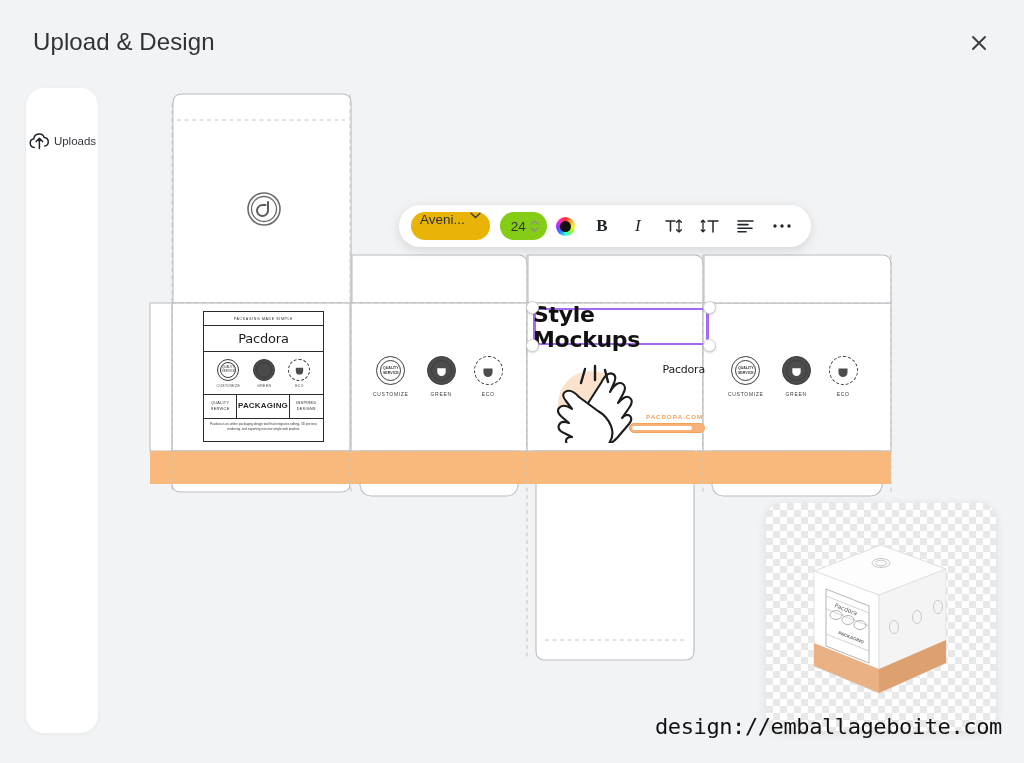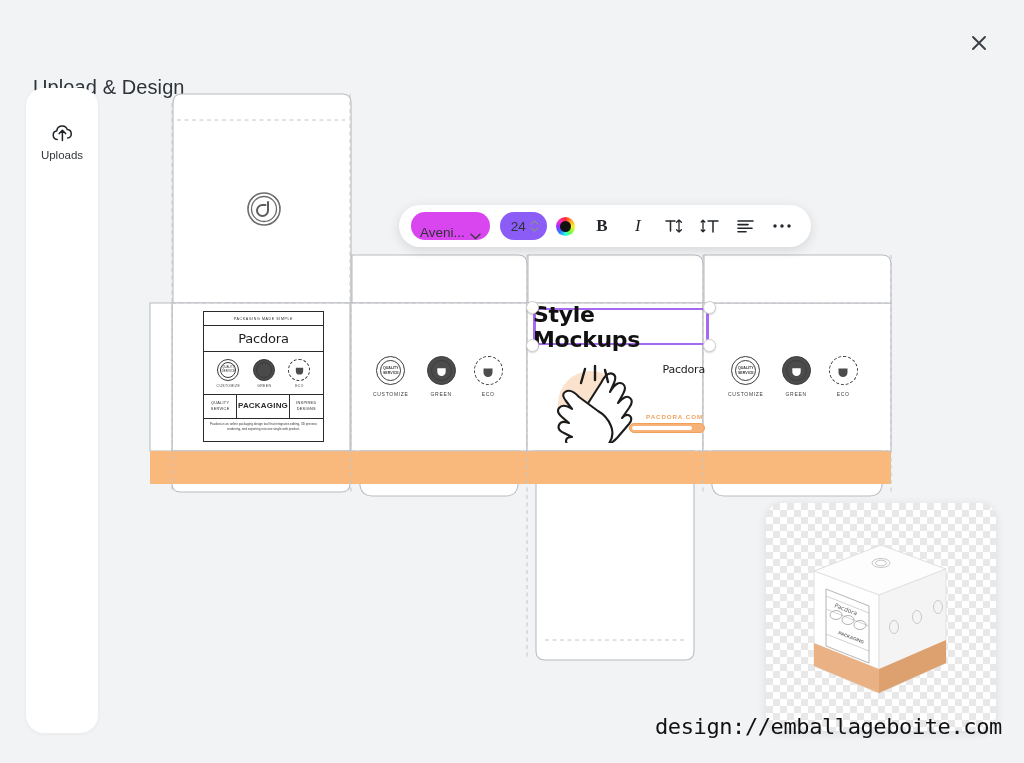--- a/index.html
+++ b/index.html
@@ -10,39 +10,39 @@
     overflow: hidden;
     position: relative;
   }
 
   
   .header {
     position: absolute; top: 0; left: 0; width: 1024px; height: 84px;
   }
   .page-title {
     position: absolute; left: 33px; top: 28px;
-    font-size: 20px; color: #2f3338; letter-spacing: .1px; margin-top: 48px;
+    font-size: 24px; color: #2f3338; letter-spacing: .1px;
   }
   .close-btn {
     position: absolute; right: 34px; top: 32px;
     width: 22px; height: 22px; cursor: pointer;
     display: flex; align-items: center; justify-content: center;
   }
 
   
   .sidebar {
     position: absolute; left: 26px; top: 88px;
     width: 72px; height: 645px;
     background: #ffffff; border-radius: 18px;
     box-shadow: 0 1px 4px rgba(0,0,0,.05);
     padding-top: 24px;
   }
   .side-item {
     width: 72px; height: 58px; margin-bottom: 8px;
-    display: flex; flex-direction: column; align-items: center;
+    display: flex; align-items: center;
     justify-content: center; cursor: pointer; gap: 3px;
   }
   .side-icon { height: 24px; display: flex; align-items: center; justify-content: center; }
   .side-label { font-size: 11.5px; color: #33373c; }
   .side-item.active .side-label { color: #9a62f0; }
 
   
   .canvas { position: absolute; left: 0; top: 0; width: 1024px; height: 763px; }
   .dieline-svg { position: absolute; left: 0; top: 0; }
 
@@ -168,27 +168,27 @@
   .h-bl { left: -7px; bottom: -7px; } .h-br { right: -7px; bottom: -7px; }
 
   
   .toolbar {
     position: absolute; left: 399px; top: 205px; height: 42px;
     background: #ffffff; border-radius: 21px;
     box-shadow: 0 3px 12px rgba(0,0,0,.12);
     display: flex; align-items: center; padding: 0 12px; gap: 2px;
   }
   .tb-font {
-    display: flex; align-items: flex-end; gap: 5px;
-    background: #d946ef; border-radius: 14px; height: 28px;
+    display: flex; align-items: flex-start; gap: 5px;
+    background: #eab308; border-radius: 14px; height: 28px;
     padding: 0 9px; cursor: pointer; font-size: 13.5px; color: #2f3338;
   }
   .tb-size {
     display: flex; align-items: center; gap: 4px; margin-left: 8px;
-    background: #8b5cf6; border-radius: 14px; height: 28px;
+    background: #84cc16; border-radius: 14px; height: 28px;
     padding: 0 8px 0 11px; cursor: pointer; font-size: 13.5px; color: #2f3338;
   }
   .spin { display: flex; flex-direction: column; gap: 2px; }
   .tb-btn {
     width: 34px; height: 30px; display: flex; align-items: center;
     justify-content: center; cursor: pointer; color: #22262b;
   }
   .color-swatch {
     width: 19px; height: 19px; border-radius: 50%;
     background: conic-gradient(#ff2d2d,#ffa62d,#fff02d,#7bff2d,#2dffe0,#2d7bff,#a62dff,#ff2dc4,#ff2d2d);

